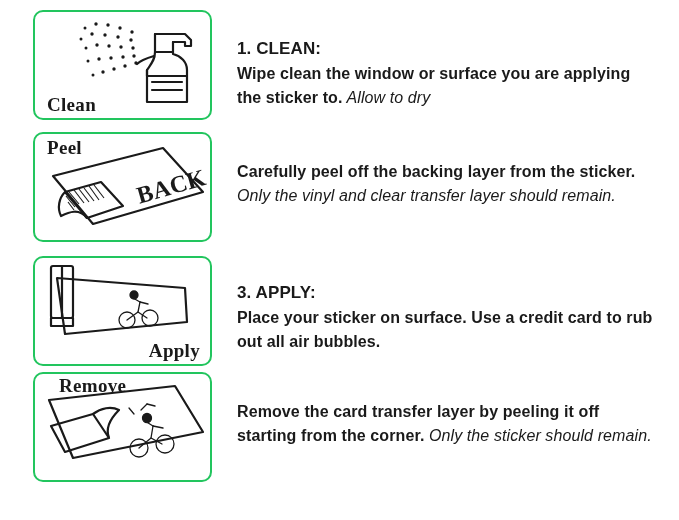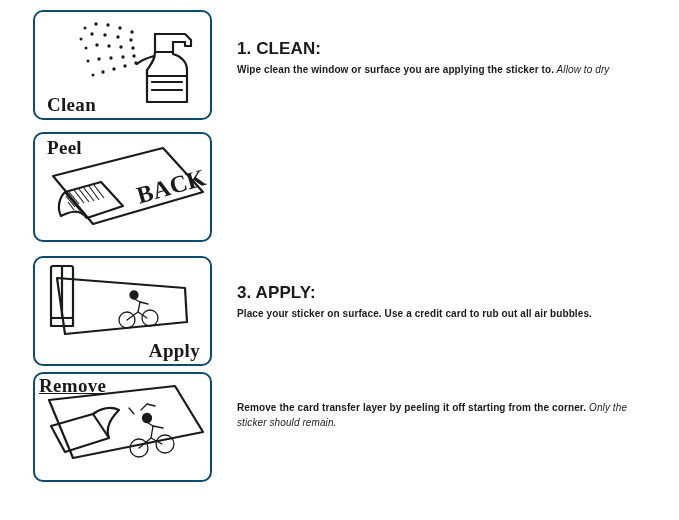--- a/index.html
+++ b/index.html
@@ -31,21 +31,21 @@
   .row-1 { top: 10px; }
   .row-2 { top: 132px; }
   .row-3 { top: 256px; }
   .row-4 { top: 372px; }
 
   .panel {
     position: relative;
     margin-left: 33px;
     width: 175px;
     height: 106px;
-    border: 2px solid #0c4a6e;
+    border: 2px solid #22c55e;
     border-radius: 10px;
     background: #ffffff;
     flex: 0 0 auto;
     overflow: hidden;
   }
   .panel svg {
     display: block;
     width: 175px;
     height: 106px;
   }
@@ -53,42 +53,42 @@
     position: absolute;
     font-family: "Liberation Serif", serif;
     font-weight: bold;
     font-size: 19px;
     color: #1a1a1a;
     letter-spacing: 0.3px;
   }
   .cap-clean  { left: 12px;  bottom: 2px; }
   .cap-peel   { left: 12px;  top: 3px; }
   .cap-apply  { right: 10px; bottom: 2px; }
-  .cap-remove { left: 4px;  top: 1px; text-decoration: underline; }
+  .cap-remove { left: 24px;  top: 1px; }
 
   .text-block {
     margin-left: 25px;
     width: 420px;
     flex: 0 0 auto;
   }
   .row-1 .text-block { padding-top: 26px; }
   .row-2 .text-block { padding-top: 28px; }
   .row-3 .text-block { padding-top: 24px; }
   .row-4 .text-block { padding-top: 28px; }
 
   .step-title {
     font-weight: bold;
     font-size: 17px;
     line-height: 1.52;
     letter-spacing: 0.1px;
     margin: 0;
   }
   .step-body {
     font-weight: bold;
-    font-size: 10px;
+    font-size: 16px;
     line-height: 1.52;
     letter-spacing: 0.1px;
     margin: 0;
   }
   .step-body .note {
     font-weight: normal;
     font-style: italic;
   }
 </style>
 </head>
@@ -160,20 +160,21 @@
           <path d="M54 52 L64 66"></path>
             <path d="M59 51 L69 64"></path>
           <path d="M31 62 L40 73"></path>
             <path d="M33 68 L39 76"></path>
         </g>
       </svg>
       <span class="panel-caption cap-peel">Peel</span>
       <span class="panel-caption" style="right:8px; top:30px; font-size:24px; transform:rotate(-16deg); transform-origin:right top;">BACK</span>
     </div>
     <div class="text-block">
+      <p class="step-body"><span>Carefully peel off the backing layer from the sticker.</span><span class="note"> Only the vinyl and clear transfer layer should remain.</span></p>
     </div>
   </div>
 
   <div class="step-row row-3">
     <div class="panel">
       <svg viewBox="0 0 175 106">
         <g fill="none" stroke="#1a1a1a" stroke-width="2.2" stroke-linejoin="round">
           <path d="M22 20 L150 30 L152 64 L30 76 Z"></path>
           <rect x="16" y="8" width="22" height="52" rx="2"></rect>
           <path d="M27 8 L27 60"></path>

